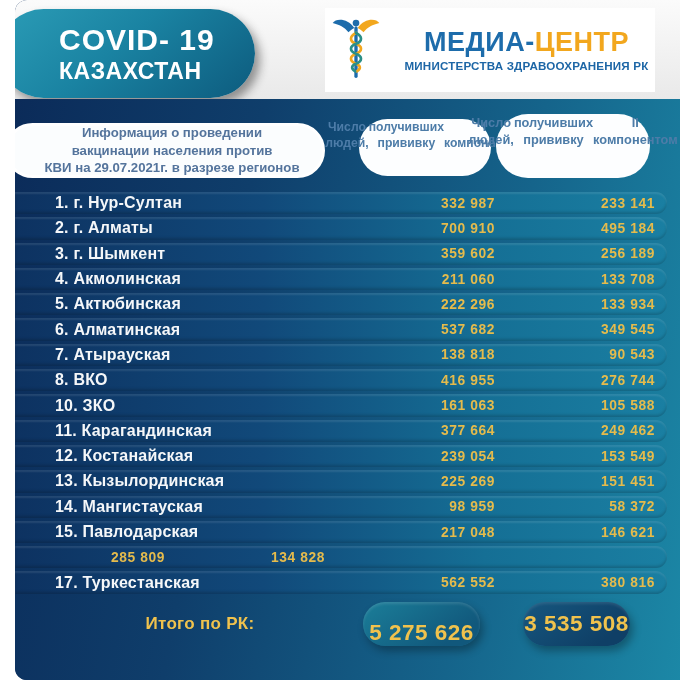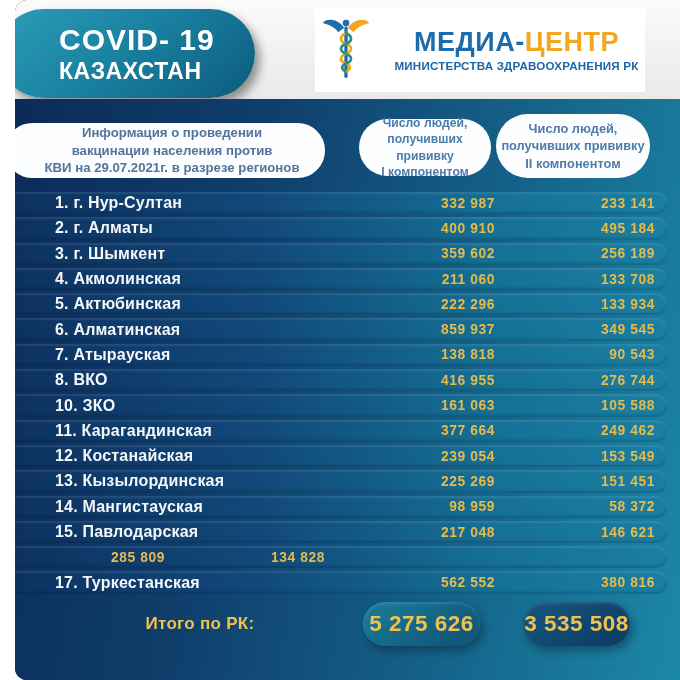--- a/index.html
+++ b/index.html
@@ -7,39 +7,39 @@
 
   
   .topbar { position:relative; height:99px; background:linear-gradient(180deg,#fbfbfb 0%, #e9e9e9 100%); }
   .covid-badge { position:absolute; left:-16px; top:9px; width:256px; height:89px; border-radius:46px;
       background:linear-gradient(140deg,#2b9cb6 0%, #1a83a2 45%, #0d5b7e 100%);
       box-shadow:5px 6px 10px rgba(30,30,30,0.45);
       display:flex; flex-direction:column; justify-content:center; padding-left:60px; box-sizing:border-box; }
   .covid-line1 { color:#ffffff; font-size:30px; font-weight:bold; letter-spacing:1px; line-height:1.15; }
   .covid-line2 { color:#ffffff; font-size:23px; font-weight:bold; letter-spacing:0.5px; line-height:1.15; }
 
-  .logo-box { position:absolute; left:300px; top:8px; width:330px; height:84px; background:#ffffff;
+  .logo-box { position:absolute; left:310px; top:8px; width:330px; height:84px; background:#ffffff;
       display:flex; align-items:center; justify-content:center; gap:23px; }
   .logo-text { display:flex; flex-direction:column; align-items:center; }
   .logo-title { font-size:27px; font-weight:bold; letter-spacing:0.5px; line-height:1; }
   .lt-blue { color:#1d6cab; } .lt-orange { color:#f2a71e; }
   .logo-sub { font-size:11.6px; font-weight:bold; color:#1d66a6; margin-top:3px; letter-spacing:0.2px; }
 
   
   .bodyarea { position:absolute; top:99px; left:0; right:0; bottom:0;
       background:linear-gradient(100deg,#0b2b59 0%, #0f3e6b 32%, #15648b 68%, #1c8aa8 100%); }
 
   .head-area { position:relative; height:93px; }
   .info-pill { position:absolute; left:-10px; top:24px; width:320px; height:55px;
       background:#fbfdfe; border:3px solid #ffffff; border-radius:33px;
       display:flex; flex-direction:column; justify-content:center; text-align:center;
       color:#54749c; font-size:13.2px; font-weight:bold; line-height:1.32;
       padding-left:14px; box-sizing:border-box; }
   .col-pill { position:absolute; background:#fdfeff; border-radius:32px; color:#4d7ca8;
-      text-align:center; font-weight:bold; display:flex; flex-direction:column; justify-content:center;
+      text-align:center; font-weight:bold; display:flex; justify-content:center;
       line-height:1.35; box-sizing:border-box; }
   .pill1 { left:344px; top:20px; width:132px; height:57px; font-size:12.2px; }
   .pill2 { left:481px; top:15px; width:154px; height:64px; font-size:12.8px; }
 
   
   .rows { }
   .row { width:652px; height:22.3px; margin-bottom:3px; border-radius:0 14px 14px 0;
       background:linear-gradient(90deg,#0d3261 0%, #11497a 38%, #156f95 72%, #1a7fa2 100%);
       box-shadow: inset 0 2px 2px rgba(255,255,255,0.10), inset 0 -2px 3px rgba(0,0,0,0.18);
       display:flex; align-items:center; padding-right:12px; box-sizing:border-box; }
@@ -49,21 +49,21 @@
   .c1 { width:150px; } .c2 { width:160px; }
 
   
   .footer { display:flex; align-items:center; height:54px; margin-top:2px; }
   .total-label { width:290px; padding-left:40px; text-align:center; font-size:17px; font-weight:bold;
       color:#f0c24d; letter-spacing:0.3px; }
   .total-pill { height:44px; border-radius:22px; display:flex; align-items:center; justify-content:center;
       color:#f0c24d; font-weight:bold; font-size:22.5px; letter-spacing:0.5px; }
   .p1 { width:117px; margin-left:18px;
       background:linear-gradient(145deg,#1b7e99 0%, #11587c 80%);
-      box-shadow:3px 5px 9px rgba(0,0,0,0.30), inset 0 2px 3px rgba(255,255,255,0.12); }
+      box-shadow:3px 5px 9px rgba(0,0,0,0.30), inset 0 2px 3px rgba(255,255,255,0.12);align-items:flex-end; }
   .p2 { width:107px; margin-left:43px;
       background:linear-gradient(145deg,#16577f 0%, #0f3f66 80%);
       box-shadow:3px 5px 9px rgba(0,0,0,0.30), inset 0 2px 3px rgba(255,255,255,0.10); }
 </style>
 </head>
 <body>
 
 <div class="card">
 
   <header class="topbar">
@@ -114,21 +114,21 @@
 
     <div class="rows">
   <div class="row">
     <span class="row-name">1. г. Нур-Султан</span>
     <span class="row-num c1">332 987</span>
     <span class="row-num c2">233 141</span>
   </div>
 
   <div class="row">
     <span class="row-name">2. г. Алматы</span>
-    <span class="row-num c1">400 910</span>
+    <span class="row-num c1">700 910</span>
     <span class="row-num c2">495 184</span>
   </div>
 
   <div class="row">
     <span class="row-name">3. г. Шымкент</span>
     <span class="row-num c1">359 602</span>
     <span class="row-num c2">256 189</span>
   </div>
 
   <div class="row">
@@ -138,21 +138,21 @@
   </div>
 
   <div class="row">
     <span class="row-name">5. Актюбинская</span>
     <span class="row-num c1">222 296</span>
     <span class="row-num c2">133 934</span>
   </div>
 
   <div class="row">
     <span class="row-name">6. Алматинская</span>
-    <span class="row-num c1">859 937</span>
+    <span class="row-num c1">537 682</span>
     <span class="row-num c2">349 545</span>
   </div>
 
   <div class="row">
     <span class="row-name">7. Атырауская</span>
     <span class="row-num c1">138 818</span>
     <span class="row-num c2">90 543</span>
   </div>
 
   <div class="row">

